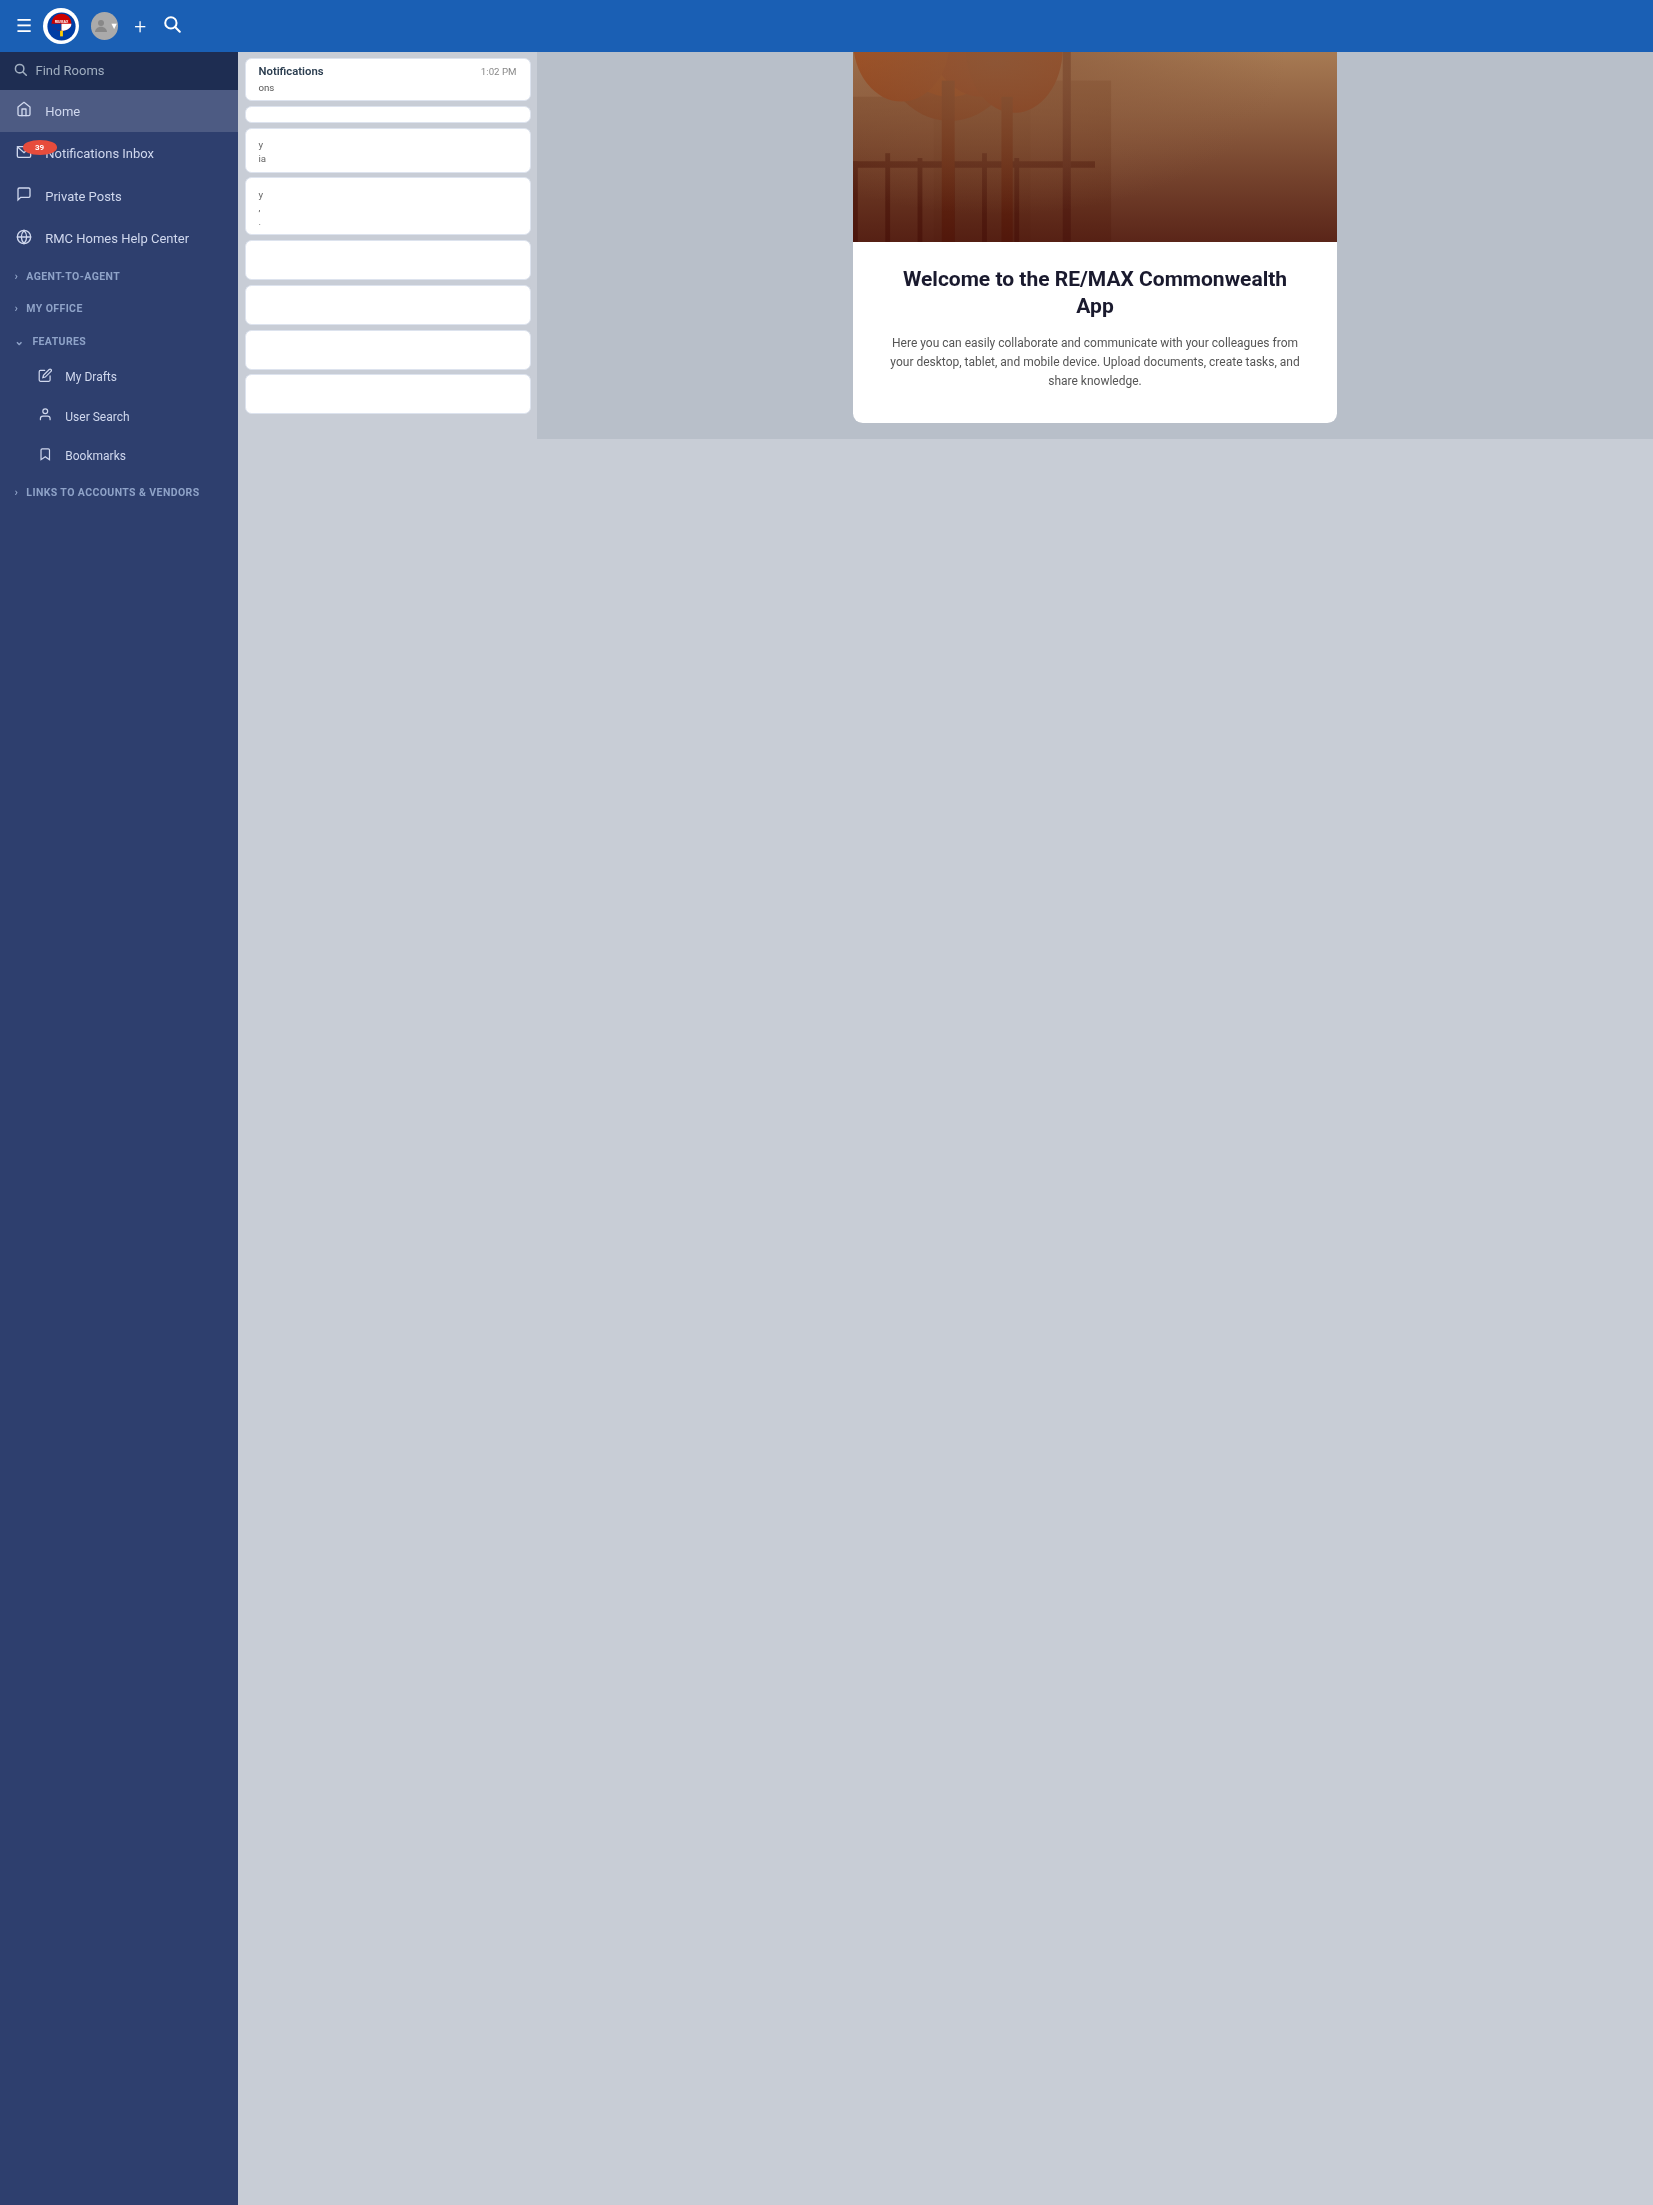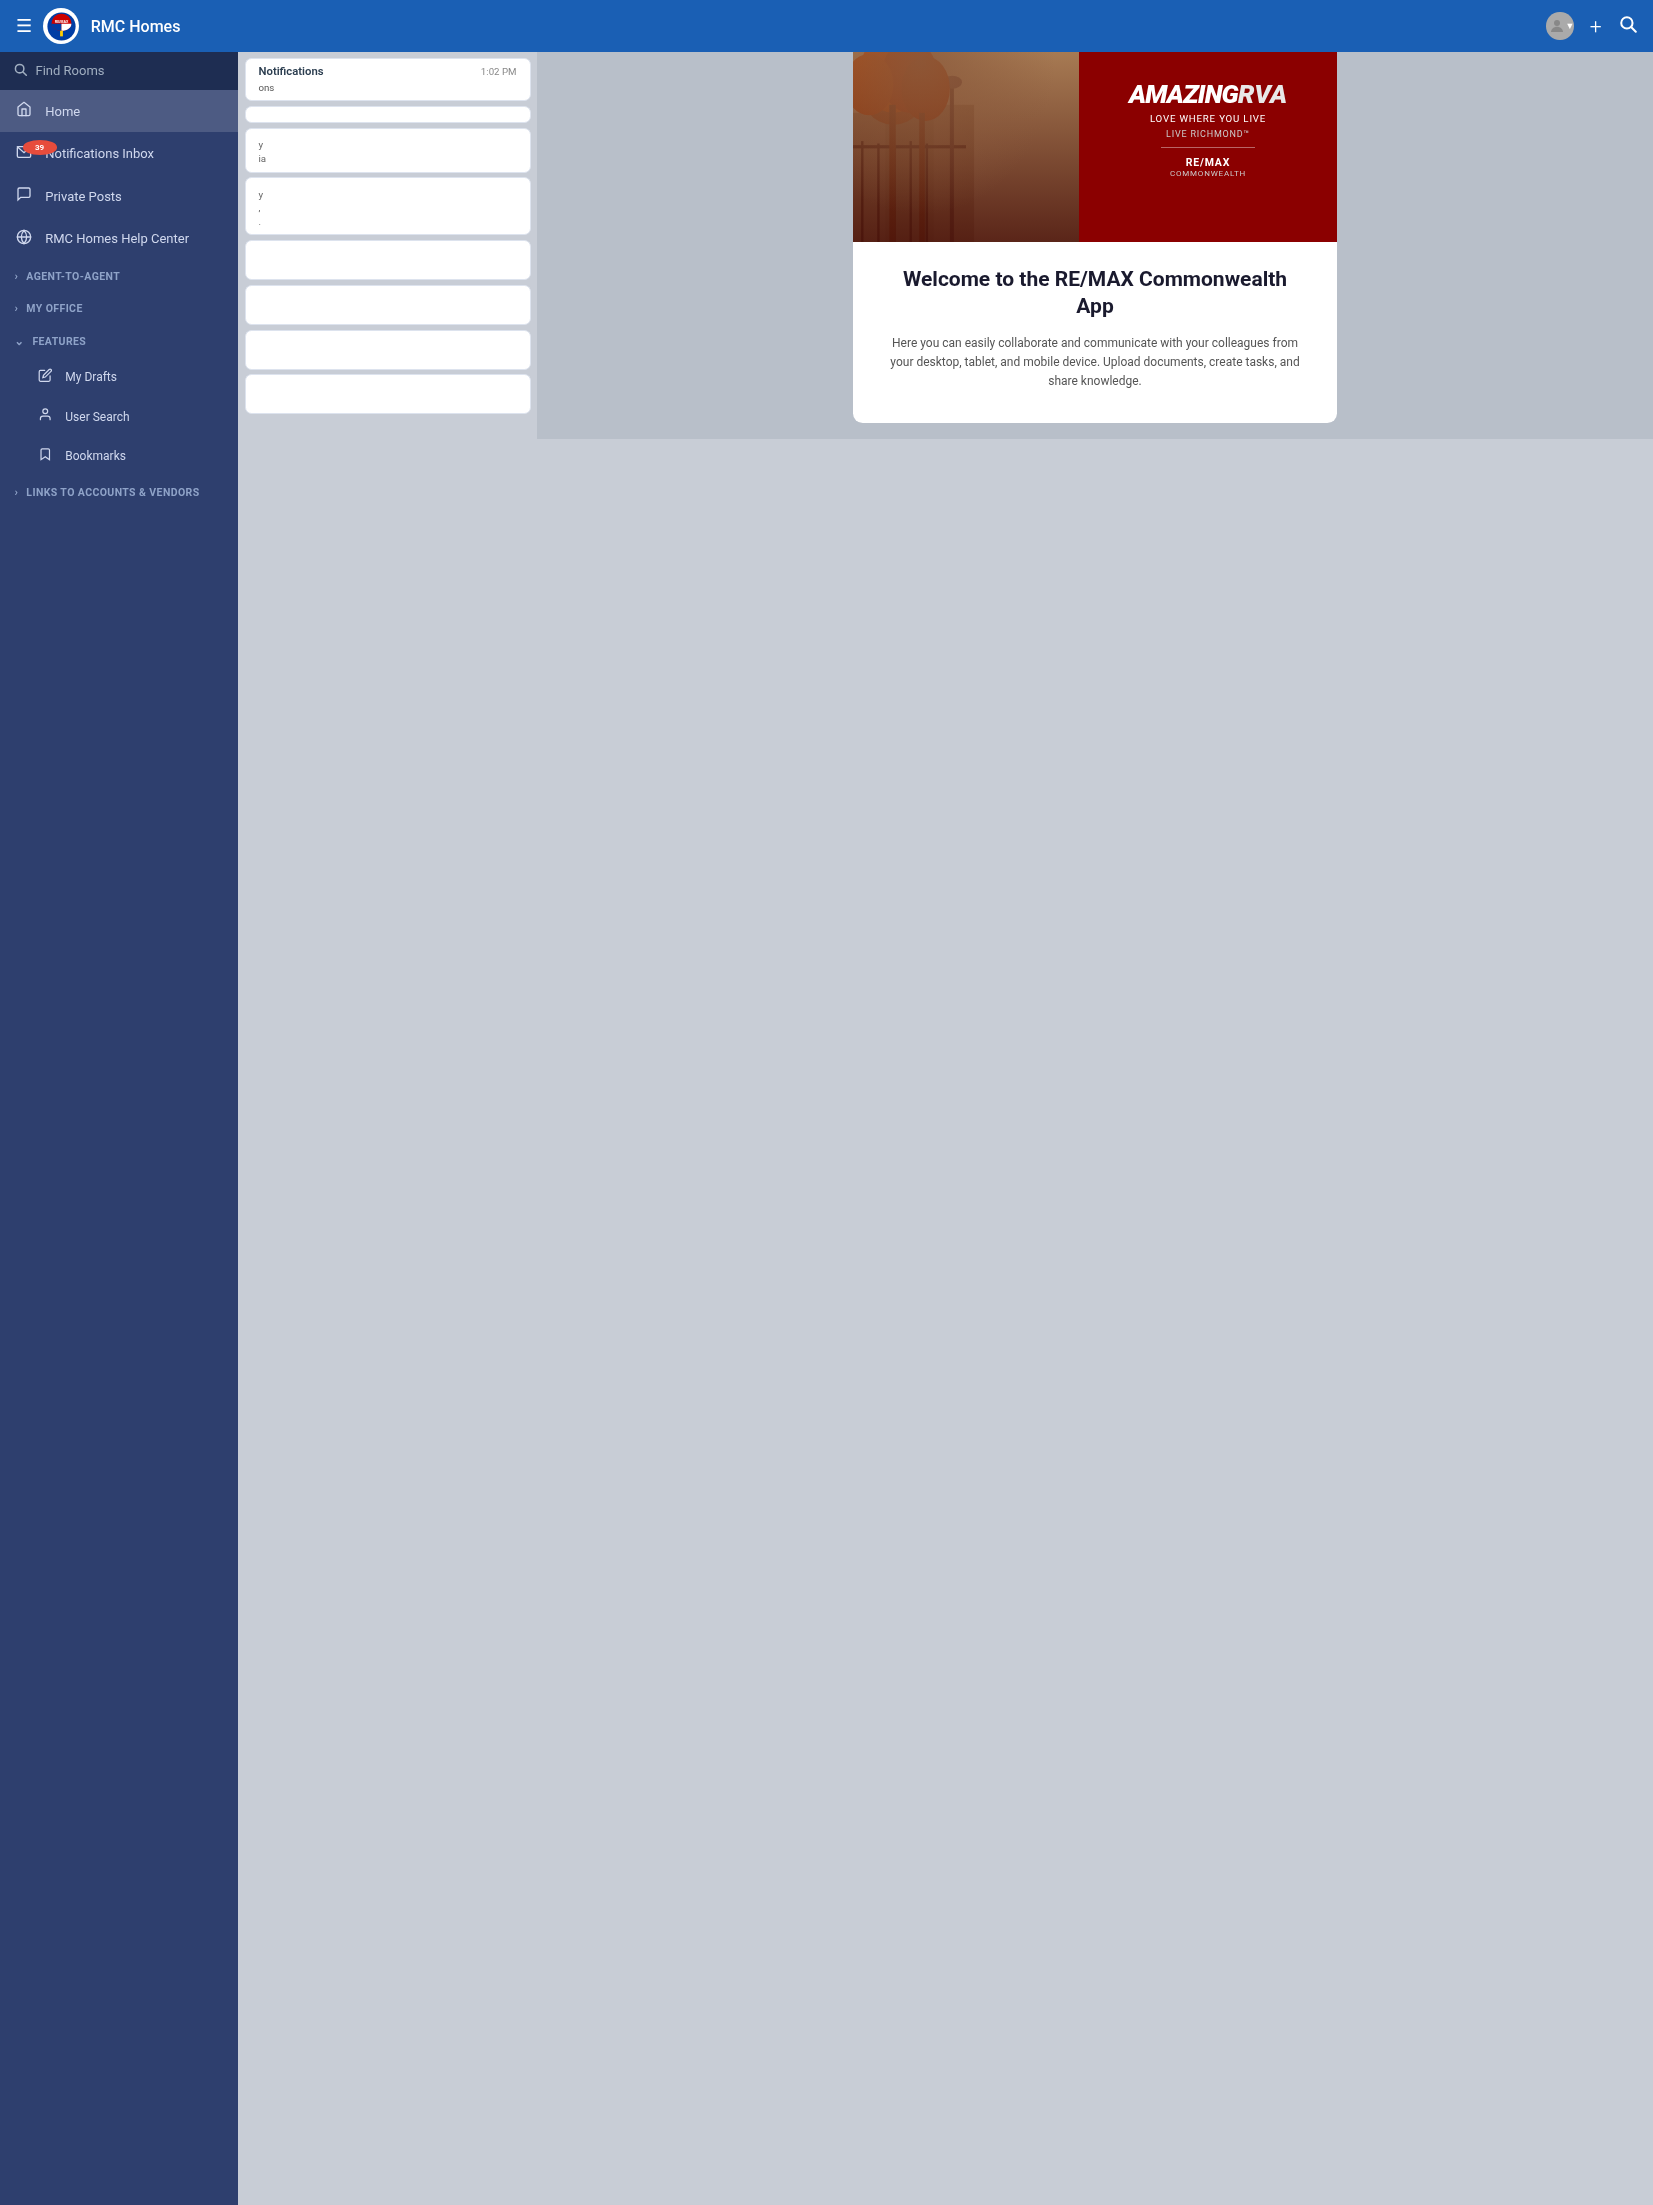--- a/index.html
+++ b/index.html
@@ -414,21 +414,20 @@
 
       <path d="M8 18 C8 24 14 28 22 28 L22 18 Z" fill="#003DA5"></path>
 
       <path d="M36 18 C36 24 30 28 22 28 L22 18 Z" fill="white"></path>
 
       <rect x="20" y="28" width="4" height="8" fill="#FFCC00"></rect>
 
       <text x="22" y="17" text-anchor="middle" fill="white" font-size="5" font-weight="bold" font-family="Arial">RE/MAX</text>
     </svg>
   </div>
-  <span class="header-title">RMC Homes</span>
   <div class="header-right">
     <div class="header-avatar">
       <svg width="18" height="18" viewBox="0 0 24 24" fill="#888">
           <circle cx="12" cy="8" r="4"></circle>
           <path d="M4 20 C4 16 8 13 12 13 C16 13 20 16 20 20Z"></path>
         </svg>
       <span style="color:white;font-size:10.5px;margin-left:1.6px;">▾</span>
     </div>
     <span class="header-icon" style="font-size:21px;font-weight:300;">+</span>
     <span class="header-icon">
@@ -630,34 +629,20 @@
               <ellipse cx="50" cy="65" rx="30" ry="40" fill="#cc4400"></ellipse>
               <ellipse cx="80" cy="75" rx="35" ry="45" fill="#aa3300"></ellipse>
               <ellipse cx="100" cy="90" rx="30" ry="40" fill="#993300"></ellipse>
               <ellipse cx="30" cy="85" rx="30" ry="38" fill="#bb4400"></ellipse>
 
               <rect x="55" y="110" width="8" height="170" fill="#5a3010"></rect>
               <rect x="92" y="120" width="7" height="160" fill="#5a3010"></rect>
             </svg>
           </div>
 
-          <div class="welcome-image-right">
-            <div style="display:flex;flex-direction:column;align-items:center;gap:4.8px;">
-              <div class="amazing-rva-title">
-                <span style="font-size:26px;font-weight:900;font-style:italic;letter-spacing:-0.8px;">Amazing</span><span style="font-size:26px;font-weight:900;font-style:italic;color:#e8e8e8;">RVA</span>
-              </div>
-              <div class="amazing-rva-subtitle">LOVE WHERE YOU LIVE</div>
-              <div class="amazing-rva-tagline">LIVE RICHMOND™</div>
-              <div class="remax-divider"></div>
-              <div class="remax-bottom">
-                <div class="remax-bottom-name">RE/MAX</div>
-                <div class="remax-bottom-sub">COMMONWEALTH</div>
-              </div>
-            </div>
-          </div>
         </div>
 
         <div class="welcome-body">
           <h2 class="welcome-title">Welcome to the RE/MAX Commonwealth App</h2>
           <p class="welcome-desc">Here you can easily collaborate and communicate with your colleagues from your desktop, tablet, and mobile device. Upload documents, create tasks, and share knowledge.</p>
         </div>
       </div>
     </div>
 
   </div>

